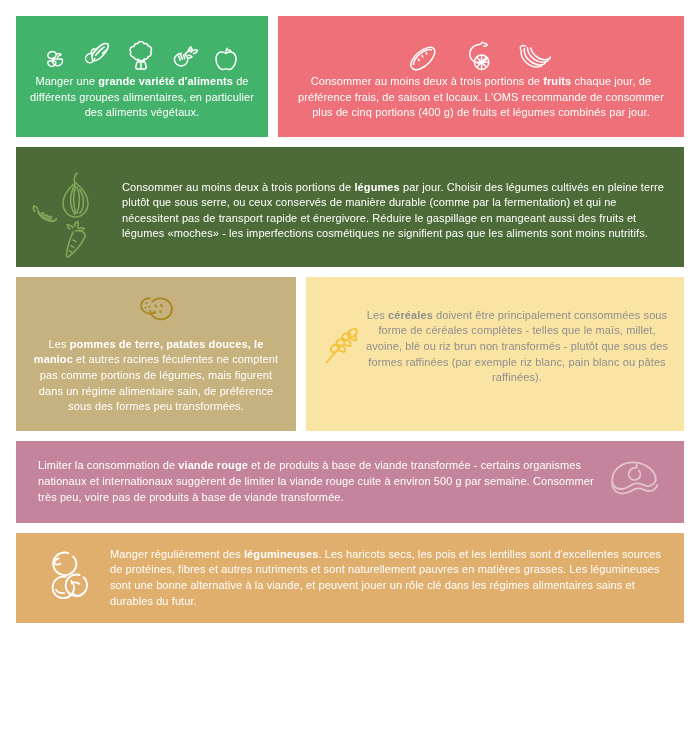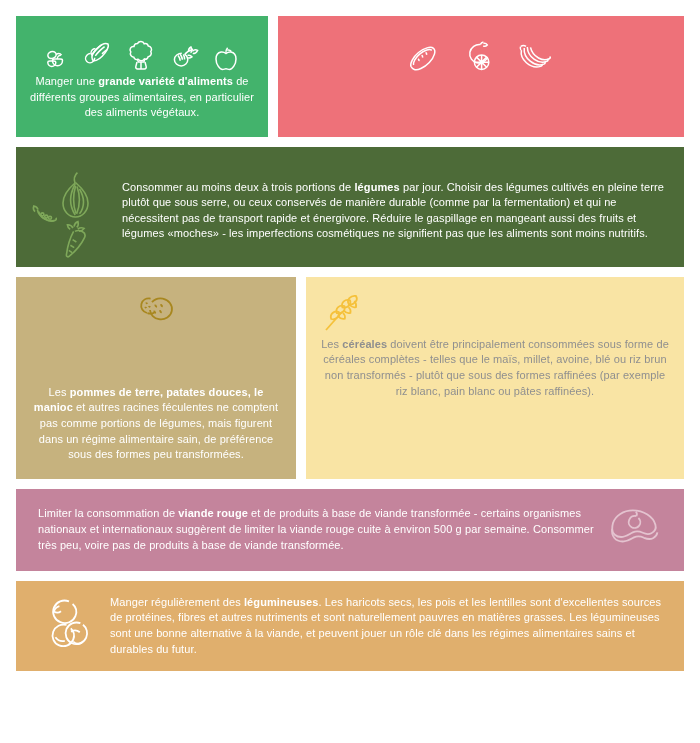--- a/index.html
+++ b/index.html
@@ -41,27 +41,27 @@
     width:100%;
     background:var(--c-darkgreen);
     padding:14px 18px 6px 10px;
     display:flex;align-items:center;gap:4px;
   }
   
   .p-starch{
     width:280px;
     background:var(--c-tan);
     padding:14px 12px 16px;
-    display:flex;flex-direction:column;align-items:center;gap:48px;
+    display:flex;flex-direction:column;align-items:center;
   }
   .p-cereals{
     flex:1;
     background:var(--c-cream);
-    padding:14px 14px 16px;
-    display:flex;flex-direction:column;align-items:flex-start;
+    padding:2px 14px 16px;
+    display:flex;flex-direction:row;align-items:center;
   }
   
   .p-meat{
     width:100%;
     background:var(--c-mauve);
     padding:16px 10px 16px 22px;
     display:flex;align-items:center;
   }
   
   .p-legumes{
@@ -182,20 +182,21 @@
           <svg width="44" height="32" viewBox="0 0 44 32" fill="none" stroke="#ffffff" stroke-width="1.5">
             <path d="M9.6 4.6c-.6 1.2 -.4 2.4 .3 3.4"></path>
             <path d="M9.8 4.3c1.7 -1 3.6 -1 5.2 .1"></path>
             <path d="M10.4 8.2c-.8 4.4 1.1 9.2 5 12.6 4.2 3.7 9.8 5 14.2 3.6 1.6 -.5 2 -1.5 1.1 -2.4"></path>
             <path d="M13.2 6c-.4 4.8 1.8 9.8 6 13.2 4.2 3.4 9.5 4.4 13.6 2.9 1.5 -.6 1.8 -1.6 .9 -2.5"></path>
             <path d="M16.3 5c.2 4.8 2.7 9.4 7 12.4 4 2.8 8.8 3.5 12.5 2 1.4 -.6 1.6 -1.6 .6 -2.4"></path>
             <path d="M19.5 5.4c1 4.4 3.9 8.3 8 10.6 3.6 2 7.7 2.3 10.8 .8 1.2 -.6 1.3 -1.6 .3 -2.2"></path>
           </svg>
         </span>
       </div>
+      <p class="txt center">Consommer au moins deux à trois portions de <b>fruits</b> chaque jour, de préférence frais, de saison et locaux. L'OMS recommande de consommer plus de cinq portions (400 g) de fruits et légumes combinés par jour.</p>
     </div>
   </div>
 
   <div class="row">
     <div class="panel p-veg">
       <div class="veg-icons">
         <svg width="86" height="100" viewBox="0 0 86 100" fill="none" stroke="#7fa85a" stroke-width="1.6">
           <g>
             <path d="M46 22c-7 6 -12 13 -12 20 0 8 5.6 14 12.5 14s12.5 -6 12.5 -14c0 -7 -5 -14 -12 -20z"></path>
             <path d="M46 22c-1.4 -4 -.6 -7.6 2.4 -10.4"></path>

